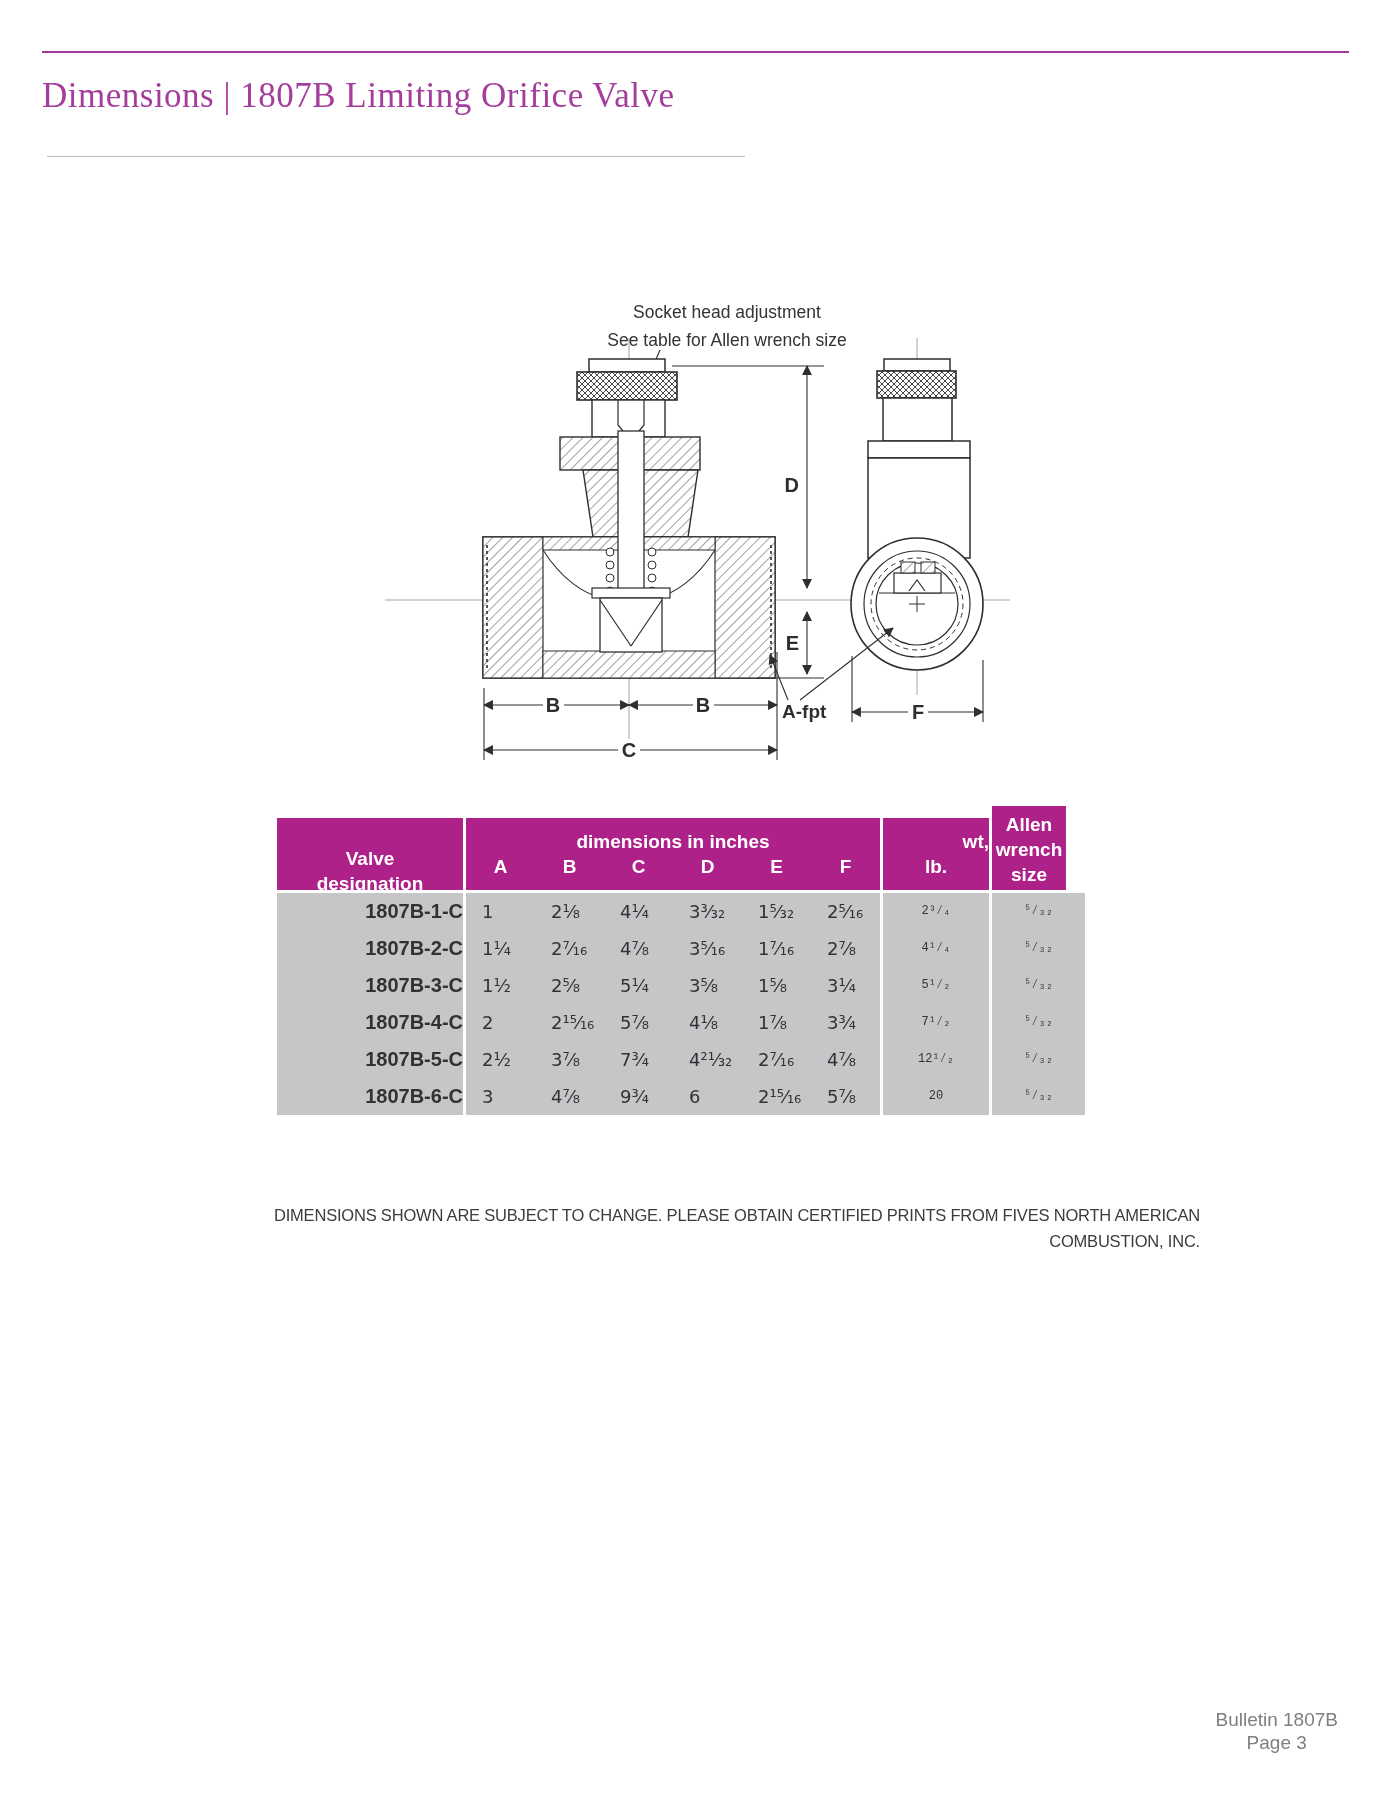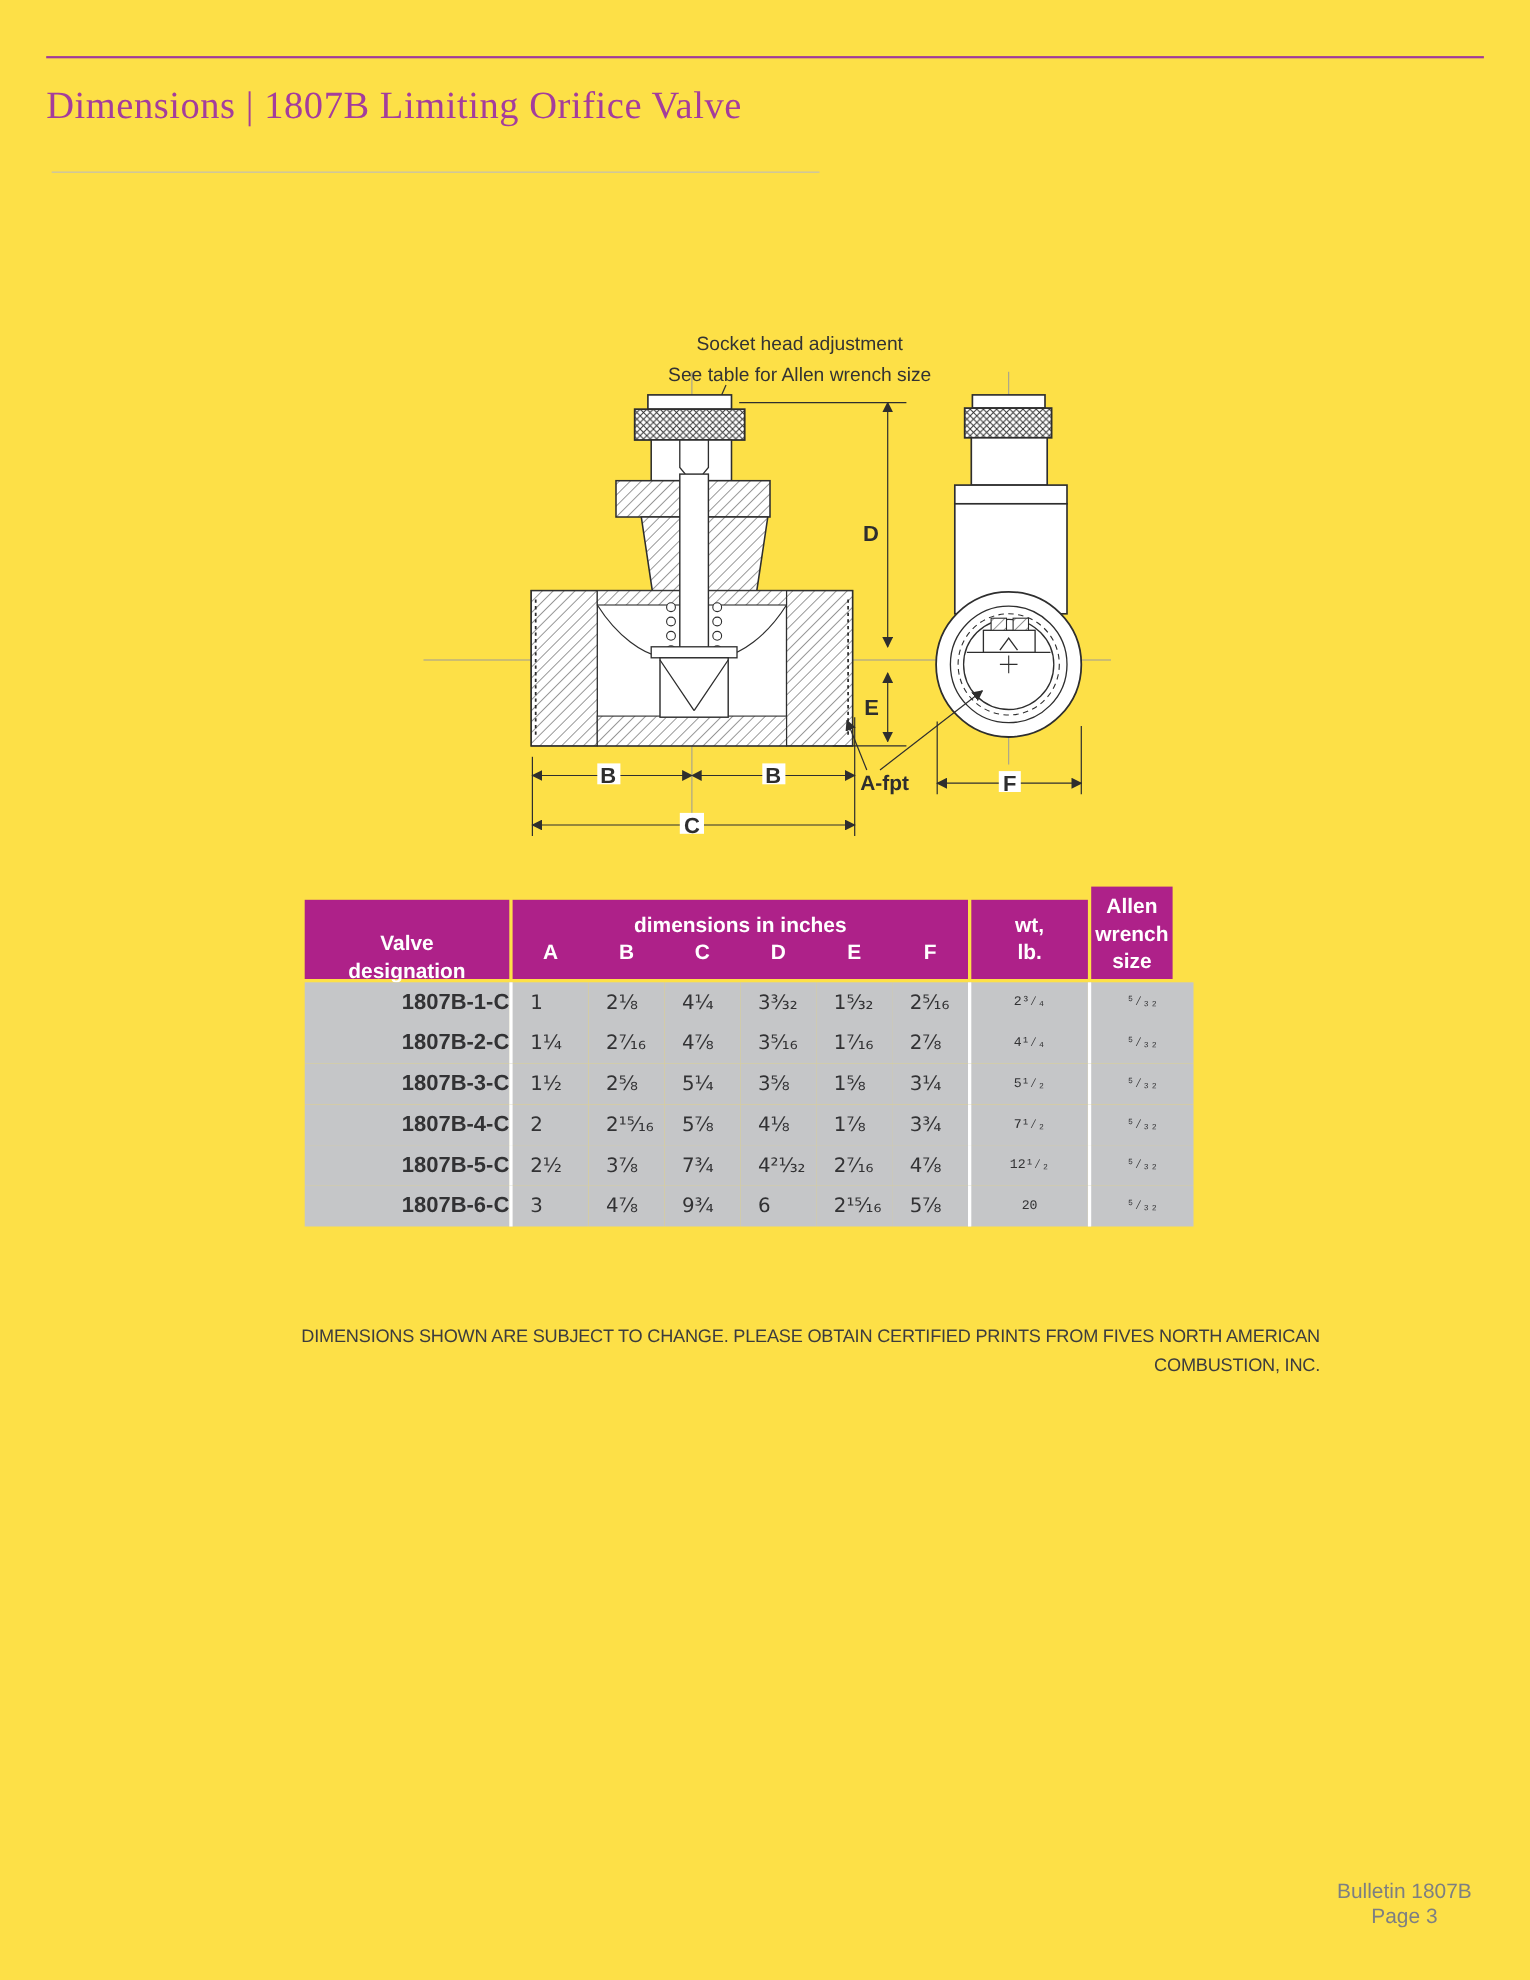--- a/index.html
+++ b/index.html
@@ -1,17 +1,17 @@
 <!DOCTYPE html>
 <html><head>
 <meta charset="utf-8">
 <style>
   html,body{margin:0;padding:0;background:#e8e8e8;}
   .page{
-    position:relative;width:1391px;height:1800px;background:#fde047;
+    position:relative;width:1391px;height:1800px;background:#ffffff;
     font-family:"Liberation Sans",sans-serif;overflow:hidden;margin:0 auto;
   }
   
   .rule-top{position:absolute;left:42px;top:51px;width:1307px;height:2px;background:#a13a98;}
   .title{
     position:absolute;left:42px;top:76px;margin:0;
     font-family:"Liberation Serif",serif;font-weight:400;
     font-size:35px;color:#a43d9c;letter-spacing:.5px;white-space:nowrap;
   }
   .rule-sub{position:absolute;left:47px;top:156px;width:698px;height:1px;background:#bcbcbc;}
@@ -20,21 +20,21 @@
   .diagram svg{display:block;width:710px;height:520px;}
   
   .dim-table{position:absolute;left:277px;top:806px;width:808px;height:312px;}
   .th{position:absolute;background:#ae2189;color:#fff;box-sizing:border-box;}
   .th-designation{left:0;top:12px;width:186px;height:72px;}
   .th-dims{left:189px;top:12px;width:414px;height:72px;}
   .th-wt{left:606px;top:12px;width:106px;height:72px;}
   .th-allen{left:715px;top:0;width:74px;height:84px;text-align:center;}
   .hline{font-size:19px;font-weight:bold;line-height:25px;text-align:center;}
   .th-designation .hline1{margin-top:28px;}
-  .th-wt .hline1{margin-top:11px;}
+  .th-wt .hline1{margin-top:11px;text-align:right;}
   .th-allen .hline1{margin-top:6px;}
   .group-label{position:absolute;top:11px;left:0;right:0;text-align:center;font-size:19px;font-weight:bold;line-height:25px;}
   .letters{position:absolute;top:36px;left:0;display:flex;}
   .letters span{display:block;width:69px;text-align:center;font-size:19px;font-weight:bold;line-height:25px;}
   .tbody{
     position:absolute;left:0;top:87px;width:808px;
     display:grid;grid-template-columns:186px 72px 69px 69px 69px 69px 69px 109px 96px;
     grid-auto-rows:37px;
   }
   .td{background:#c5c6c8;color:#323234;box-sizing:border-box;line-height:37px;font-size:19px;overflow:hidden;white-space:nowrap;}

